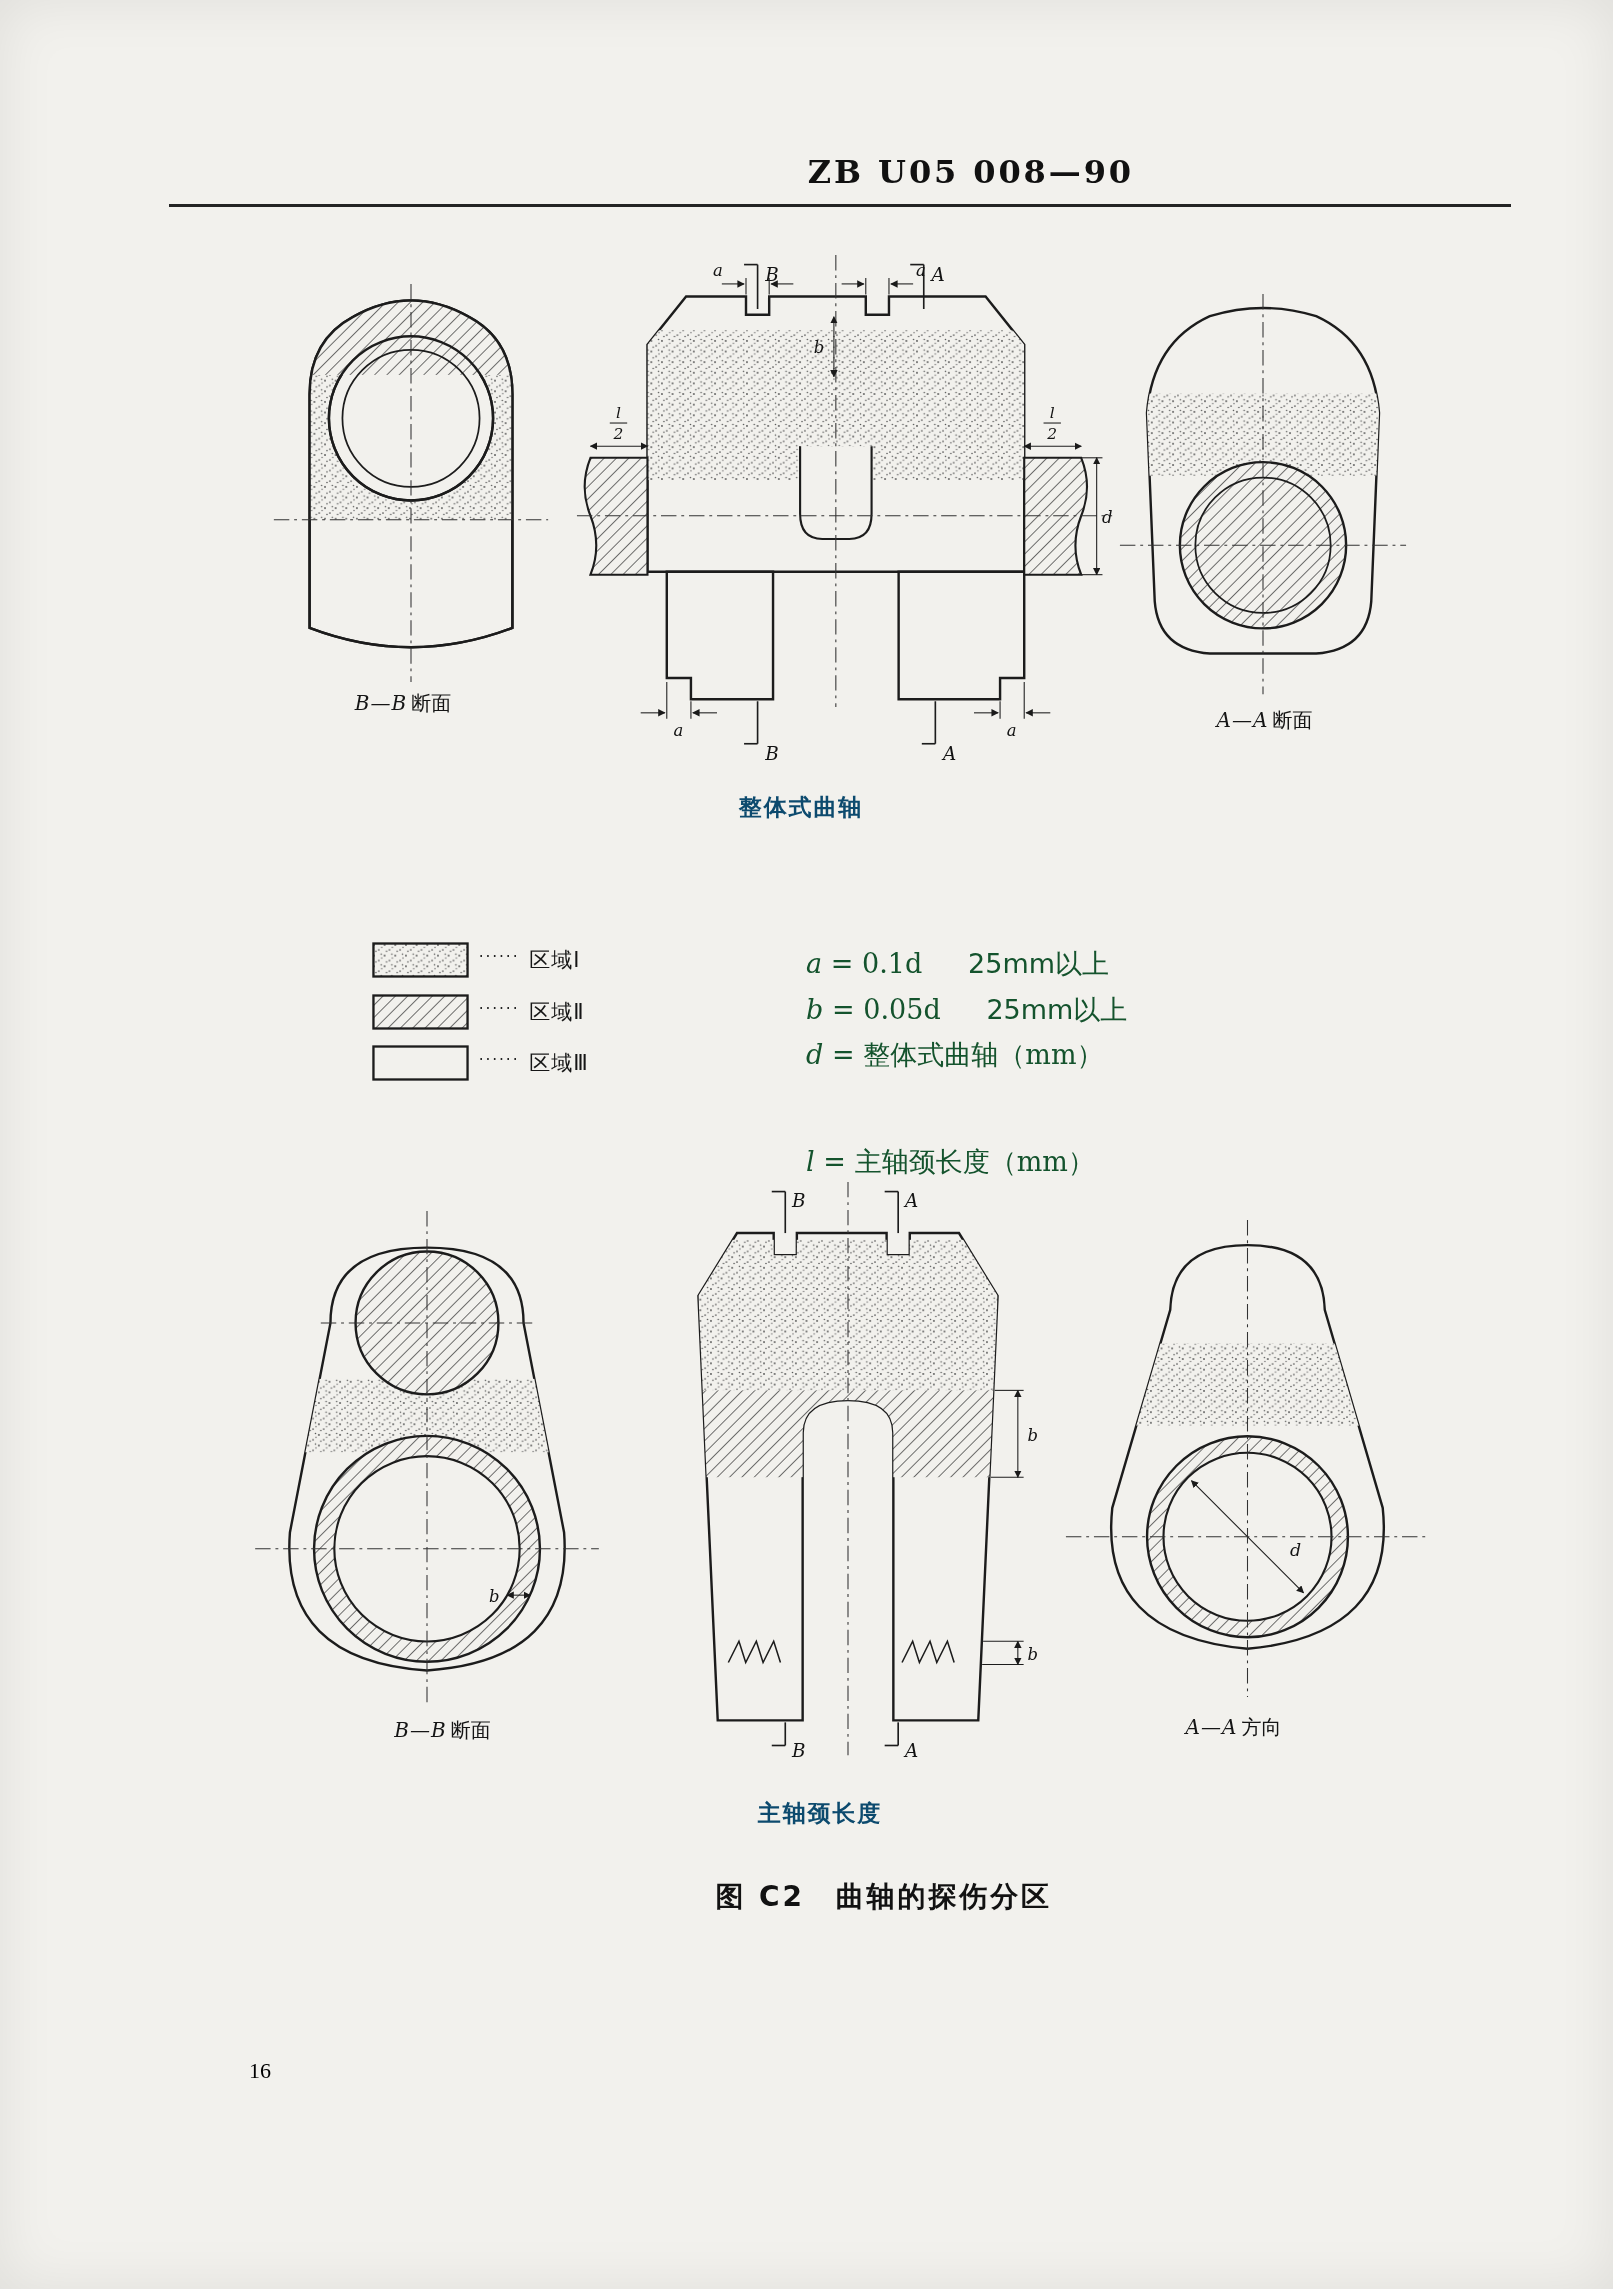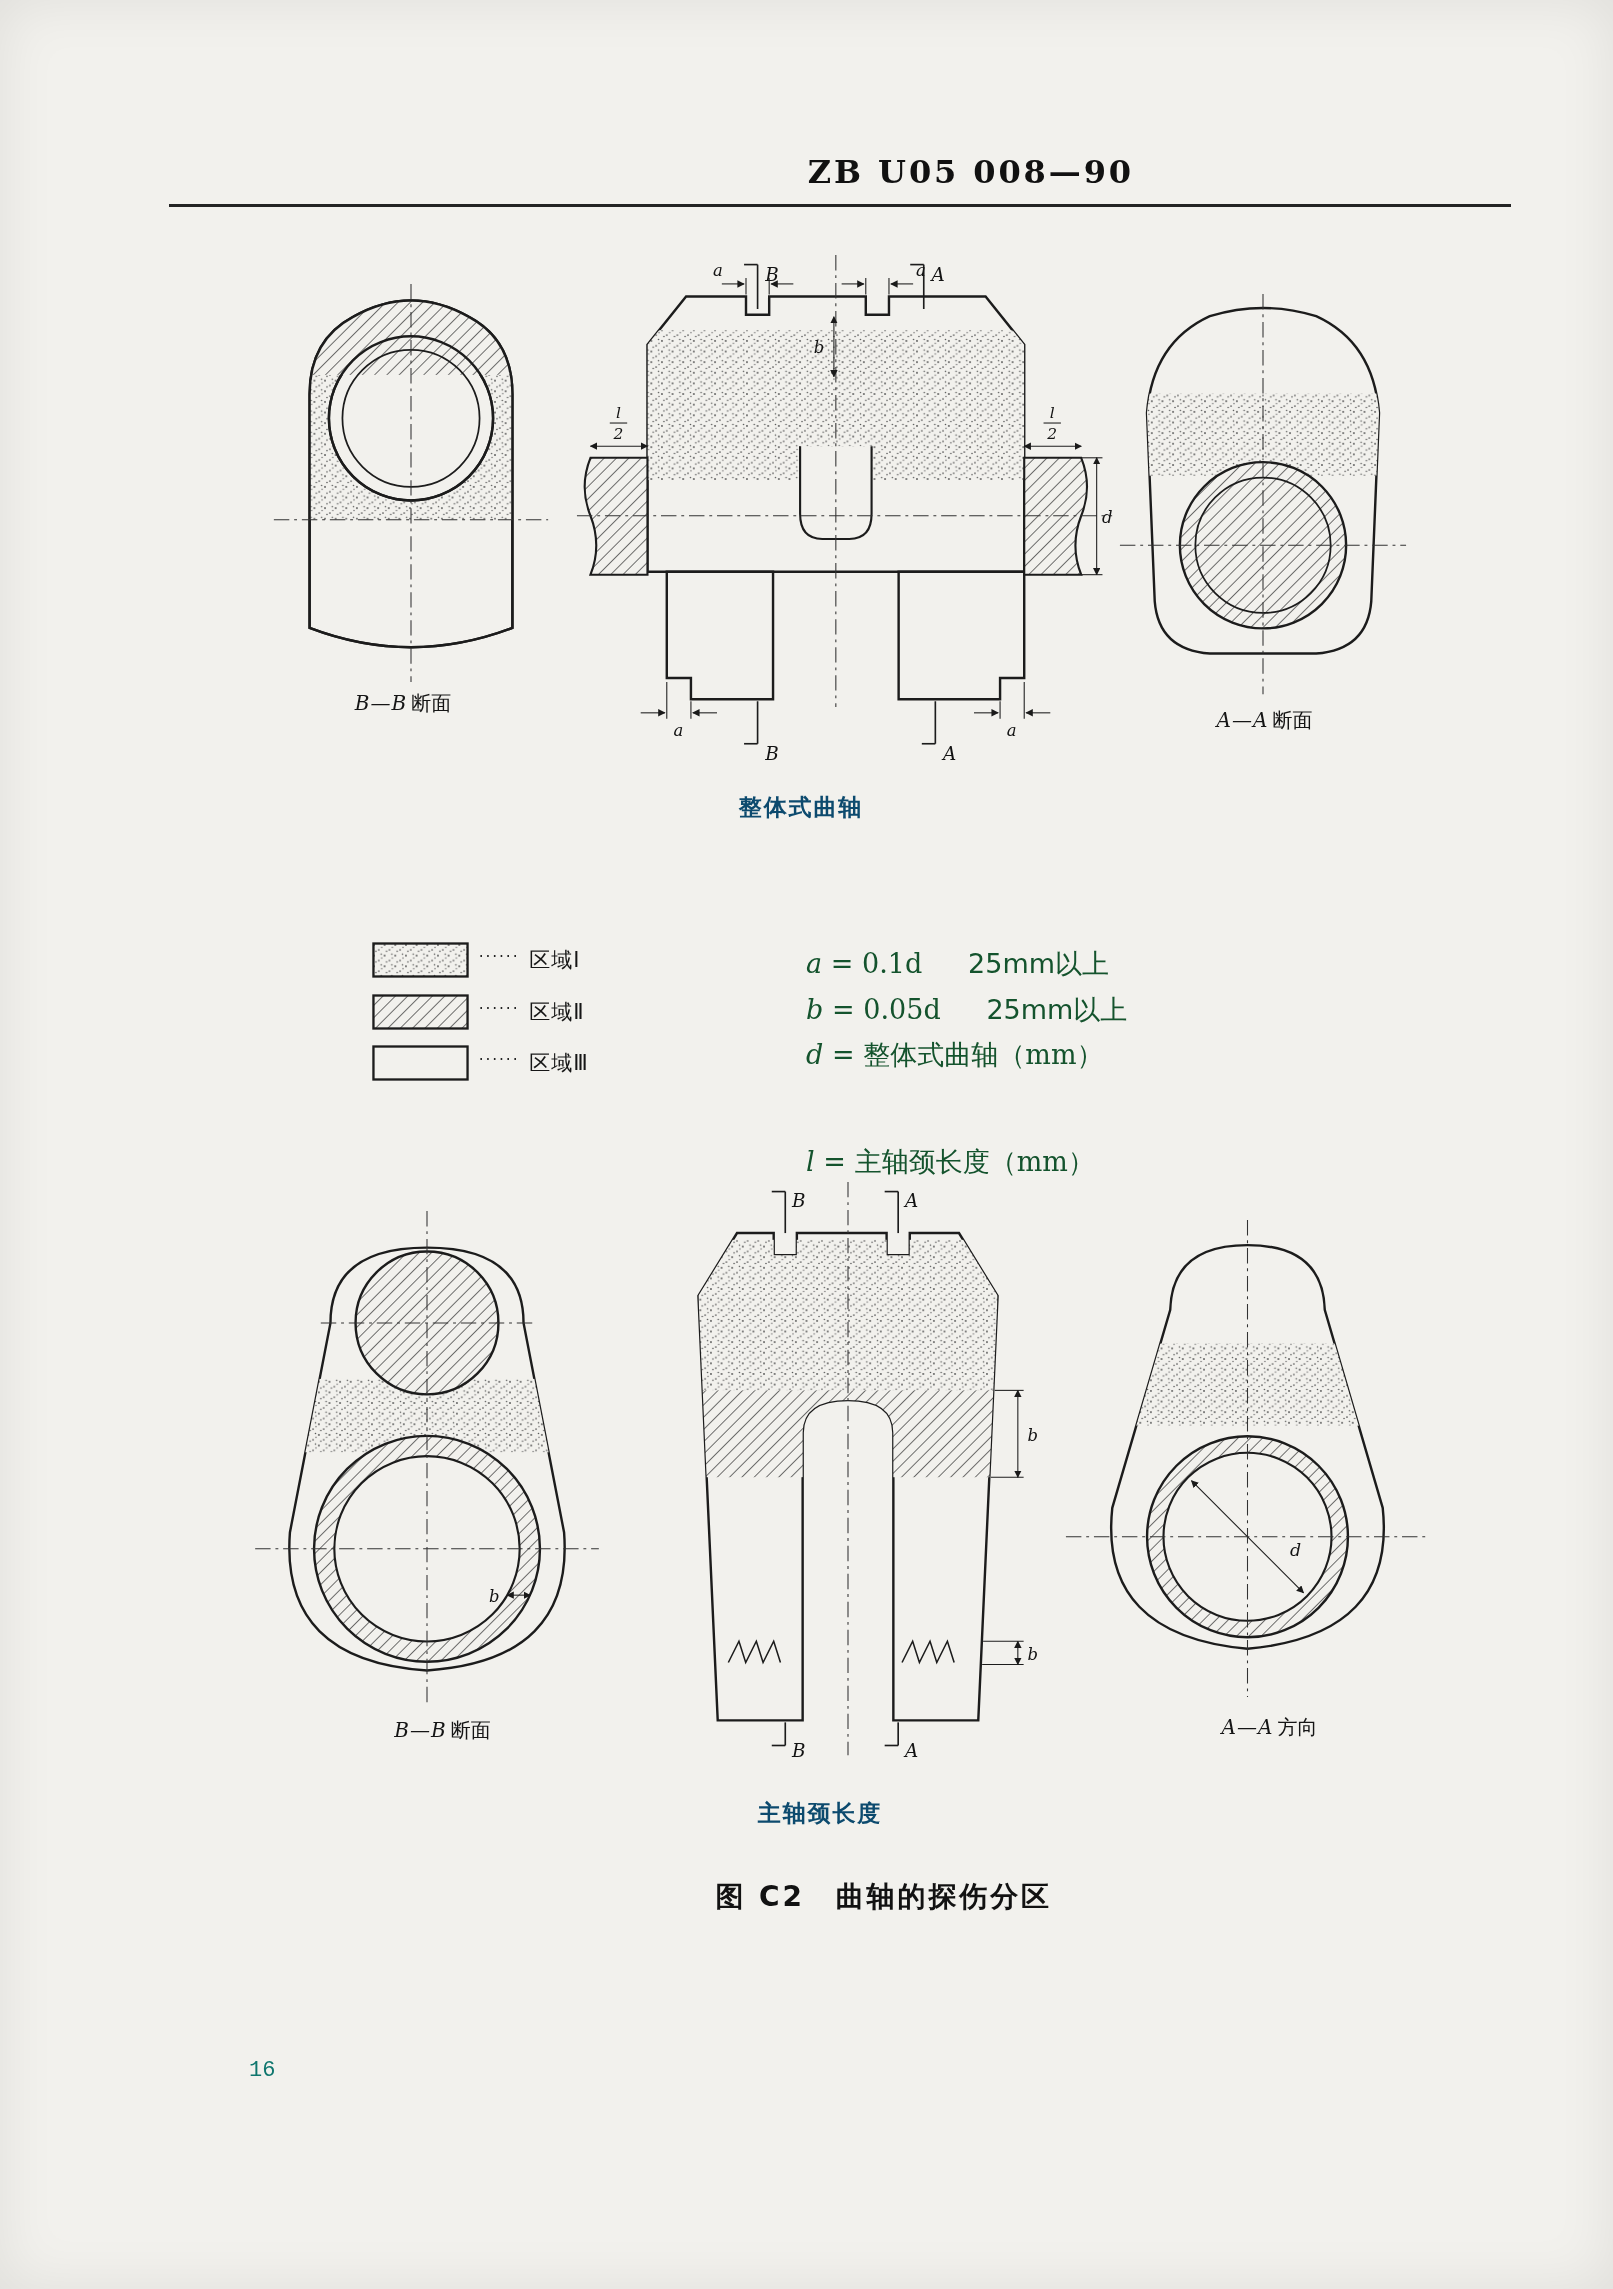--- a/index.html
+++ b/index.html
@@ -12,21 +12,21 @@
   .dwg-label .letters{font-family:"DejaVu Serif",serif;font-style:italic;letter-spacing:1px;margin-right:3.9px}
   .caption{font-size:23px;font-weight:bold;color:#0c4a6e;text-align:center;letter-spacing:1.9px}
   .fig-caption{font-size:28px;font-weight:bold;color:#121212;text-align:right;letter-spacing:2.9px}
   .legend-row{display:flex;align-items:center;gap:9.7px}
   .legend-leader{font-size:15.4px;letter-spacing:1.9px;color:#222;position:relative;top:-2.9px}
   .legend-label{font-size:21px;color:#161616;letter-spacing:1px}
   .note-row{font-size:27px;color:#14532d;font-family:"DejaVu Serif",serif;white-space:nowrap}
   .note-row span{margin-right:8.7px}
   .note-row .lhs{font-style:italic}
   .note-row .extra{margin-left:37px;font-family:"DejaVu Sans",sans-serif}
-  .pagenum{font-size:22px;font-family:Liberation Mono, monospace;color:#0f766e}
+  .pagenum{font-size:22px;font-family:Liberation Serif, serif;color:#000000}
   svg text{font-family:"DejaVu Serif",serif;font-style:italic;fill:#131313}
 </style>
 </head>
 <body>
 
 <div class="page">
 
   <svg class="abs" width="0" height="0" aria-hidden="true">
     <defs>
       <pattern id="stip" width="11" height="11" patternUnits="userSpaceOnUse">
@@ -318,21 +318,21 @@
     <circle cx="190" cy="330" r="87" fill="#f2f1ed" stroke="#1c1c1c" stroke-width="2.2"></circle>
     <g stroke="#1c1c1c" stroke-width="1.1">
       <line x1="132" y1="272" x2="248" y2="388" marker-start="url(#arr)" marker-end="url(#arr)"></line>
     </g>
     <text x="234" y="350" font-size="18">d</text>
     <g stroke="#333" stroke-width="1.1" stroke-dasharray="16 5 3 5">
       <line x1="190" y1="2" x2="190" y2="496"></line>
       <line x1="2" y1="330" x2="378" y2="330"></line>
     </g>
   </svg>
-  <div class="abs dwg-label" style="left:1202px;top:1714px;width:135px">
+  <div class="abs dwg-label" style="left:1166px;top:1714px;width:135px">
     <span class="letters">A—A</span><span>方向</span>
   </div>
 
   <div class="abs caption" style="left:714px;top:1798px;width:212px">主轴颈长度</div>
 
   <div class="abs fig-caption" style="left:666px;top:1878px;width:386px">图 C2　曲轴的探伤分区</div>
 
   <div class="abs pagenum" style="left:249px;top:2058px">16</div>
 
 </div>

